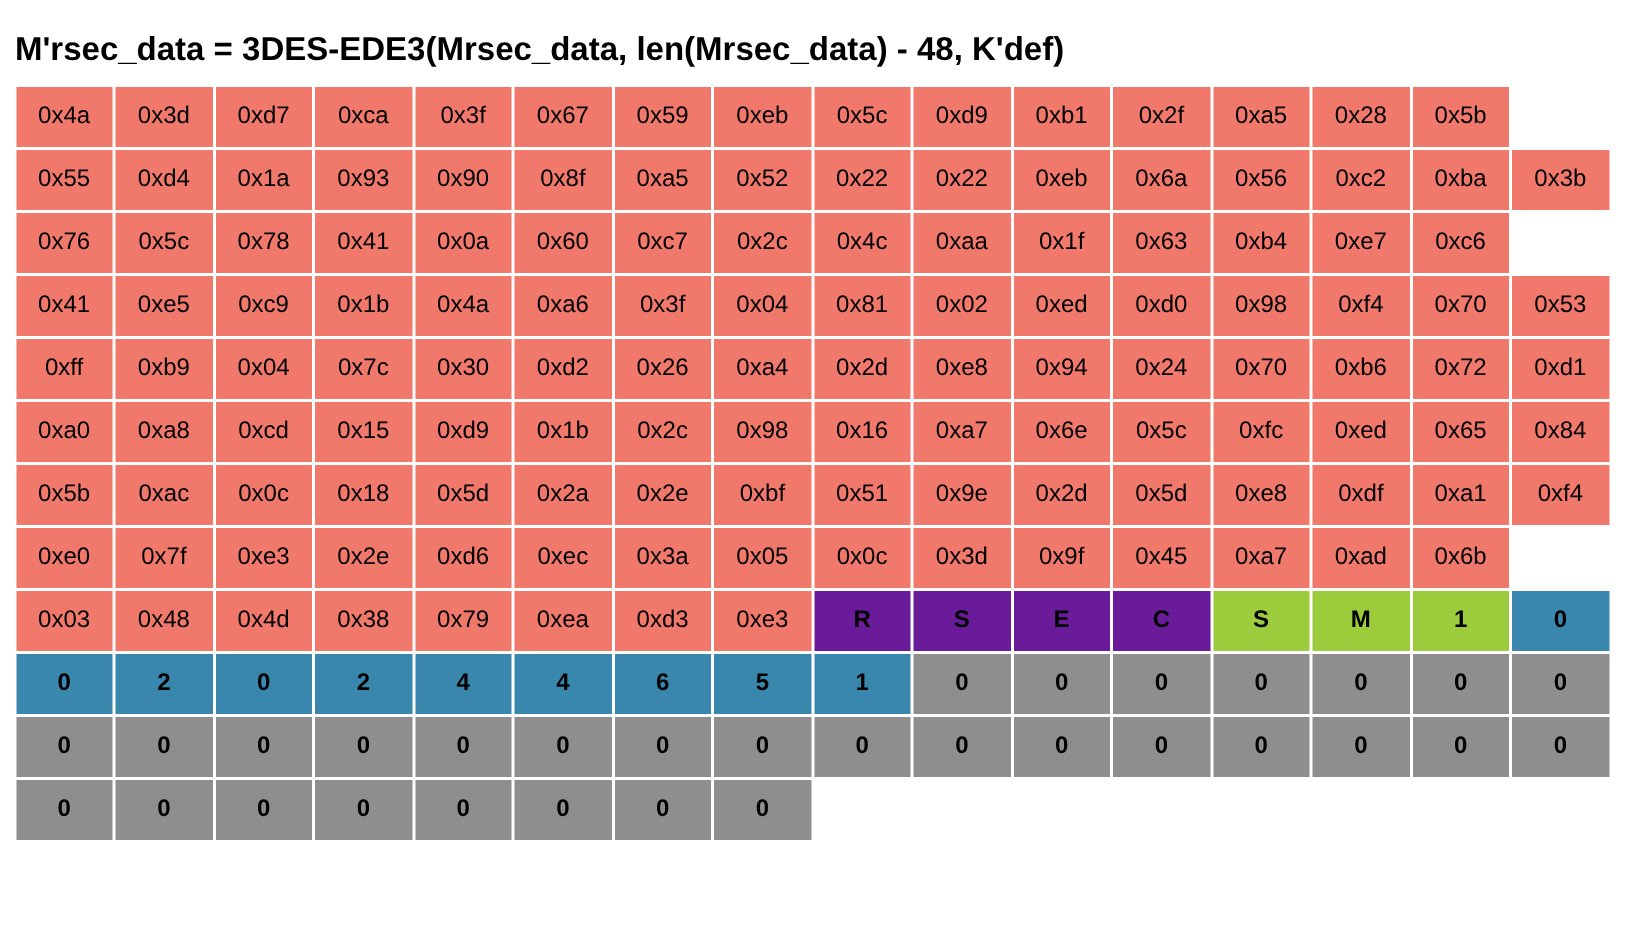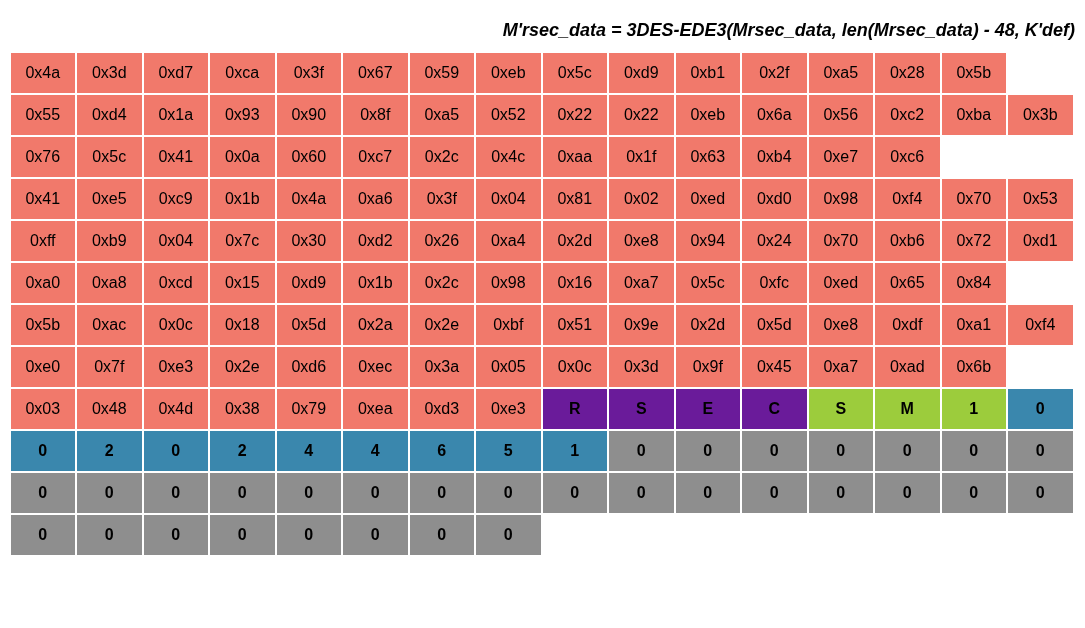--- a/index.html
+++ b/index.html
@@ -2,24 +2,23 @@
 <html><head>
 <meta charset="utf-8">
 <style>
   body{
     margin:0;
     padding:20px 10px;
     font-family:Arial,Helvetica,sans-serif;
     background:#fff;
   }
   .title{
-    font-style:italic;
     font-weight:700;
-    text-align:right;
-    font-size:18px;
+    text-align:left;
+    font-size:22px;
     margin-bottom:12px;
   }
   .grid{
     display:flex;
     flex-direction:column;
     gap:2px;
     width:1064px;
     margin:0 auto;
   }
   .row{
@@ -80,20 +79,21 @@
       <div class="cell hex">0xeb</div>
       <div class="cell hex">0x6a</div>
       <div class="cell hex">0x56</div>
       <div class="cell hex">0xc2</div>
       <div class="cell hex">0xba</div>
       <div class="cell hex">0x3b</div>
     </div>
     <div class="row">
       <div class="cell hex">0x76</div>
       <div class="cell hex">0x5c</div>
+      <div class="cell hex">0x78</div>
       <div class="cell hex">0x41</div>
       <div class="cell hex">0x0a</div>
       <div class="cell hex">0x60</div>
       <div class="cell hex">0xc7</div>
       <div class="cell hex">0x2c</div>
       <div class="cell hex">0x4c</div>
       <div class="cell hex">0xaa</div>
       <div class="cell hex">0x1f</div>
       <div class="cell hex">0x63</div>
       <div class="cell hex">0xb4</div>
@@ -140,20 +140,21 @@
       <div class="cell hex">0xa0</div>
       <div class="cell hex">0xa8</div>
       <div class="cell hex">0xcd</div>
       <div class="cell hex">0x15</div>
       <div class="cell hex">0xd9</div>
       <div class="cell hex">0x1b</div>
       <div class="cell hex">0x2c</div>
       <div class="cell hex">0x98</div>
       <div class="cell hex">0x16</div>
       <div class="cell hex">0xa7</div>
+      <div class="cell hex">0x6e</div>
       <div class="cell hex">0x5c</div>
       <div class="cell hex">0xfc</div>
       <div class="cell hex">0xed</div>
       <div class="cell hex">0x65</div>
       <div class="cell hex">0x84</div>
     </div>
     <div class="row">
       <div class="cell hex">0x5b</div>
       <div class="cell hex">0xac</div>
       <div class="cell hex">0x0c</div>

